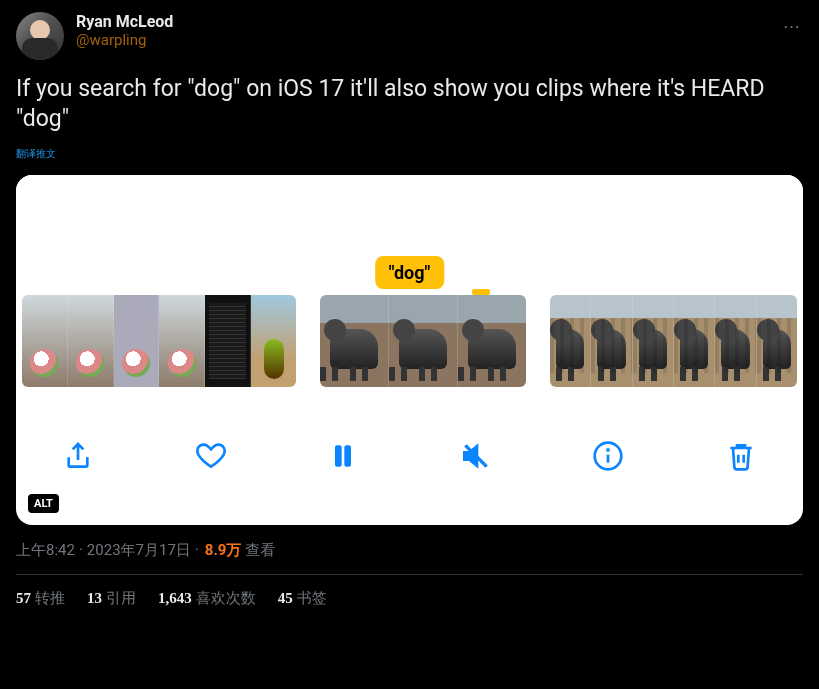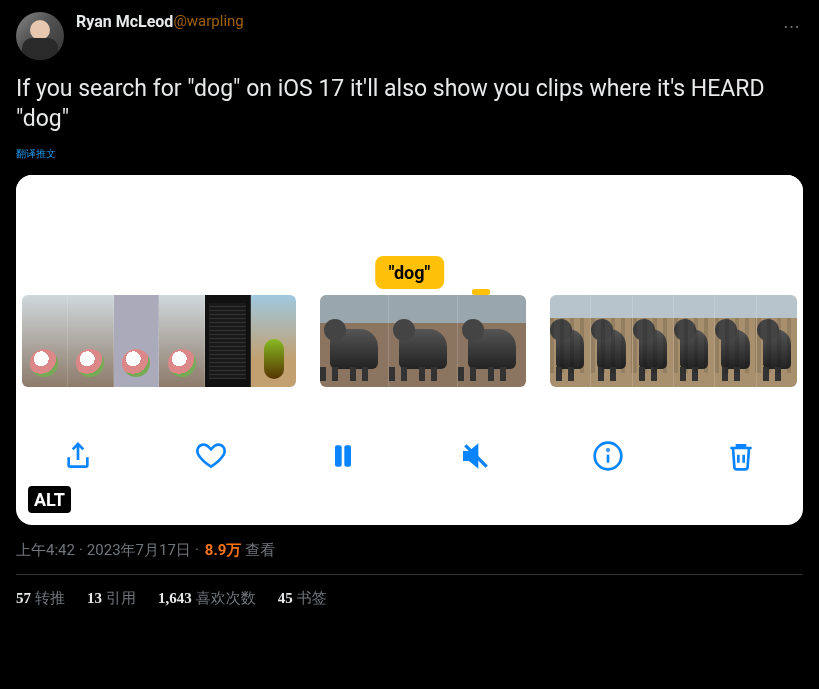--- a/index.html
+++ b/index.html
@@ -54,21 +54,21 @@
     border-radius: 50%;
   }
   .avatar::after {
     content: "";
     position: absolute;
     top: 26px; left: 6px;
     width: 36px; height: 30px;
     background: #2a2a2a;
     border-radius: 10px 10px 0 0;
   }
-  .name-block { display: flex; flex-direction: row; }
+  .name-block { display: flex; flex-direction: column; }
   .display-name { font-weight: 700; font-size: 16px; color: #e7e9ea; }
   .handle { color: #a16207; font-size: 15px; }
   .tweet-text {
     font-size: 23px;
     line-height: 1.3;
     color: #e7e9ea;
     margin-bottom: 8px;
   }
   .translate-link {
     color: #1d9bf0;
@@ -225,21 +225,21 @@
   }
   .tool-btn svg { width: 32px; height: 32px; stroke: #0a84ff; fill: none; stroke-width: 2; }
   .tool-btn.pause svg { fill: #0a84ff; stroke: none; }
   .tool-btn.mute svg { fill: #0a84ff; stroke: #0a84ff; stroke-width: 1.5; }
   .alt-badge {
     position: absolute;
     left: 12px;
     bottom: 12px;
     background: #000;
     color: #fff;
-    font-size: 18px;
+    font-size: 11px;
     font-weight: 700;
     padding: 3px 6px;
     border-radius: 4px;
     cursor: pointer;
   }
   .meta-row {
     margin-top: 16px;
     color: #71767b;
     font-size: 15px;
     display: flex;
@@ -363,21 +363,21 @@
         <svg viewBox="0 0 24 24">
             <path d="M4 6h16M9 6V4h6v2M6 6l1 14a2 2 0 002 2h6a2 2 0 002-2l1-14M10 11v6M14 11v6"></path>
           </svg>
       </div>
     </div>
 
     <div class="alt-badge">ALT</div>
   </div>
 
   <div class="meta-row">
-    <span>上午4:42</span>
+    <span>上午8:42</span>
     <span>·</span>
     <span>2023年7月17日</span>
     <span>·</span>
     <span class="views-count">8.9万</span>
     <span>查看</span>
   </div>
 
   <div class="stats-row">
     <span class="stat">
       <span class="count">57</span><span>转推</span>

